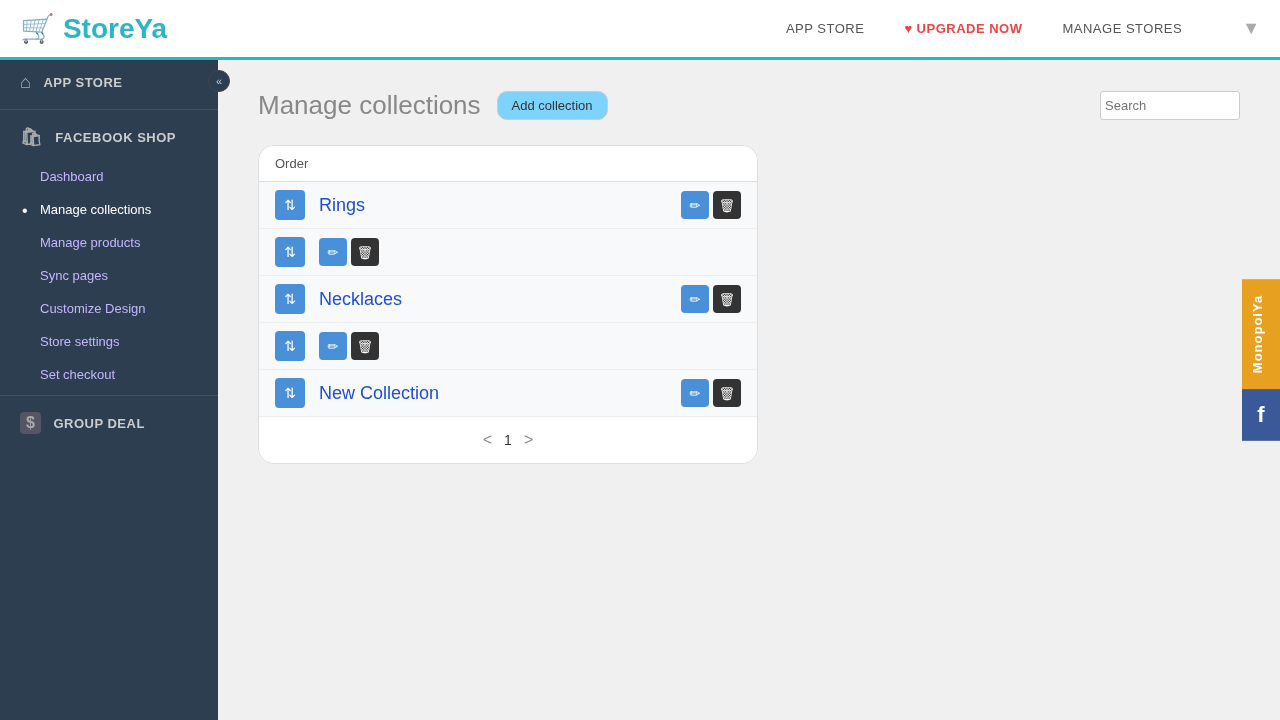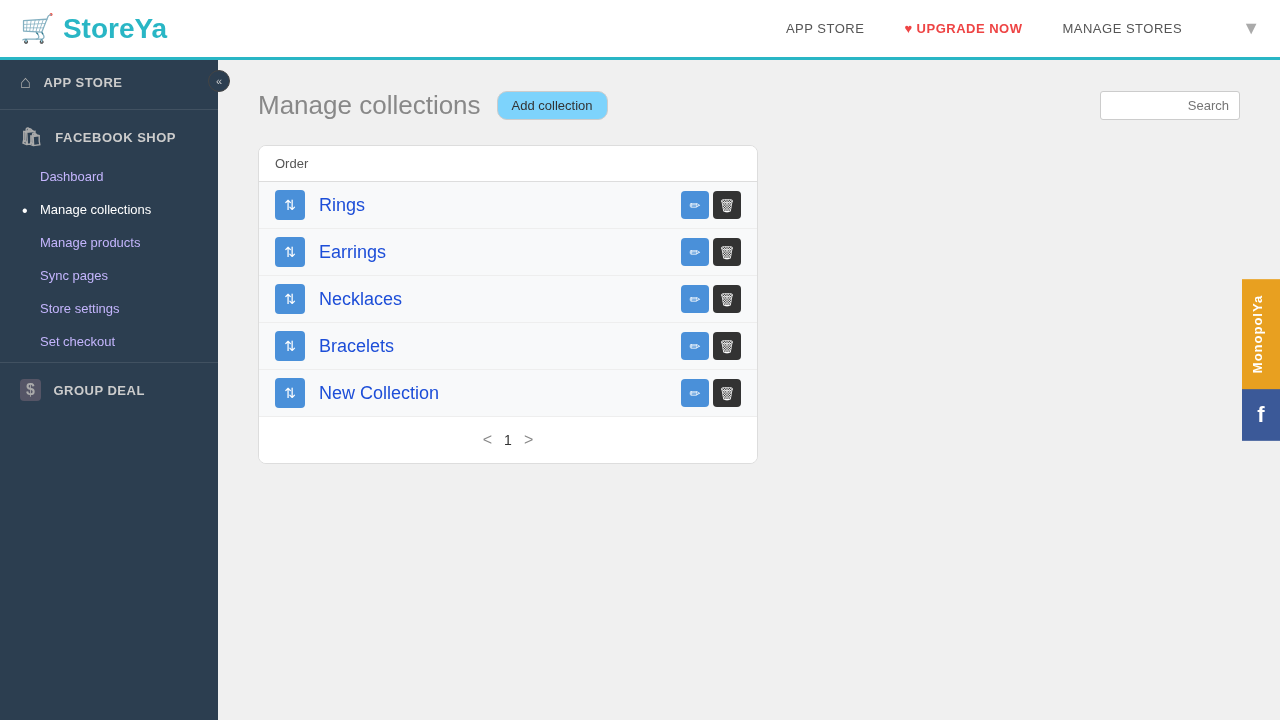--- a/index.html
+++ b/index.html
@@ -154,34 +154,33 @@
       border: 1px solid #ccc;
       padding: 6px 14px;
       font-size: 13px;
       cursor: pointer;
       border-radius: 10px;
       color: #333;
     }
     .search-input {
       margin-left: auto;
       border: 1px solid #ccc;
-      padding: 6px 10px;
+      padding: 6px 4px;
       font-size: 13px;
       border-radius: 3px;
       width: 140px;
       background: #fff;
       color: #999;
-      text-align: right;
     }
 
     
     .collections-table {
       background: #fff;
       border: 1px solid #ddd;
-      border-radius: 8px;
+      border-radius: 16px;
       overflow: hidden;
       max-width: 500px;
     }
     .table-header {
       display: flex;
       padding: 10px 16px;
       font-size: 13px;
       color: #555;
       border-bottom: 1px solid #ddd;
       background: #fff;
@@ -330,20 +329,23 @@
     <div class="sidebar-sub-item active">
       <span>Manage collections</span>
     </div>
     <div class="sidebar-sub-item">
       <span>Manage products</span>
     </div>
     <div class="sidebar-sub-item">
       <span>Sync pages</span>
     </div>
     <div class="sidebar-sub-item">
+      <span>Customize Design</span>
+    </div>
+    <div class="sidebar-sub-item">
       <span>Store settings</span>
     </div>
     <div class="sidebar-sub-item">
       <span>Set checkout</span>
     </div>
 
     <hr class="sidebar-divider">
 
     <div class="sidebar-main-item">
       <span class="s-icon" style="font-size:16px;background:#556;border-radius:4px;padding:2px 6px;">$</span>
@@ -367,37 +369,35 @@
           <div class="table-row">
       <div class="drag-handle">⇅</div>
       <span class="collection-name">Rings</span>
       <div class="row-actions">
         <button class="action-btn edit-btn">✏</button>
         <button class="action-btn delete-btn">🗑</button>
       </div>
     </div>
           <div class="table-row">
       <div class="drag-handle">⇅</div>
-      <span class="collection-name">Earrings</span>
       <div class="row-actions">
         <button class="action-btn edit-btn">✏</button>
         <button class="action-btn delete-btn">🗑</button>
       </div>
     </div>
           <div class="table-row">
       <div class="drag-handle">⇅</div>
       <span class="collection-name">Necklaces</span>
       <div class="row-actions">
         <button class="action-btn edit-btn">✏</button>
         <button class="action-btn delete-btn">🗑</button>
       </div>
     </div>
           <div class="table-row">
       <div class="drag-handle">⇅</div>
-      <span class="collection-name">Bracelets</span>
       <div class="row-actions">
         <button class="action-btn edit-btn">✏</button>
         <button class="action-btn delete-btn">🗑</button>
       </div>
     </div>
           <div class="table-row">
       <div class="drag-handle">⇅</div>
       <span class="collection-name">New Collection</span>
       <div class="row-actions">
         <button class="action-btn edit-btn">✏</button>

